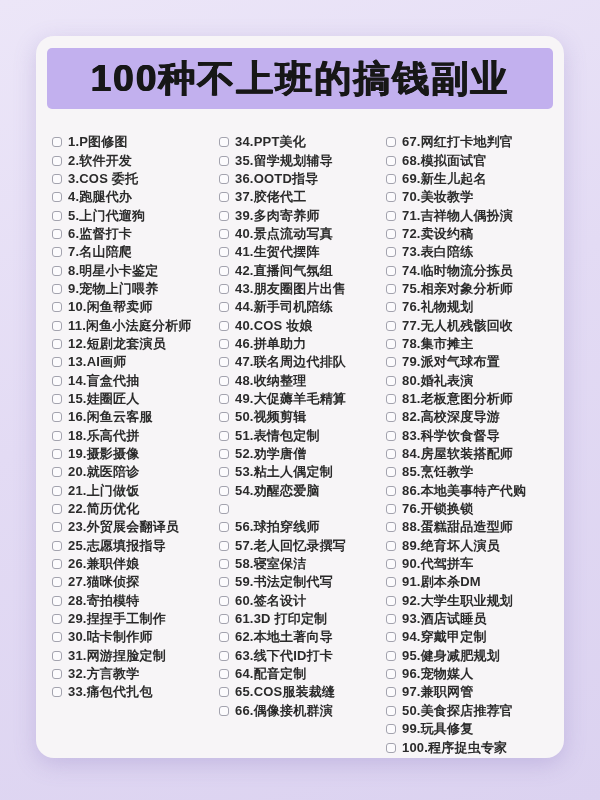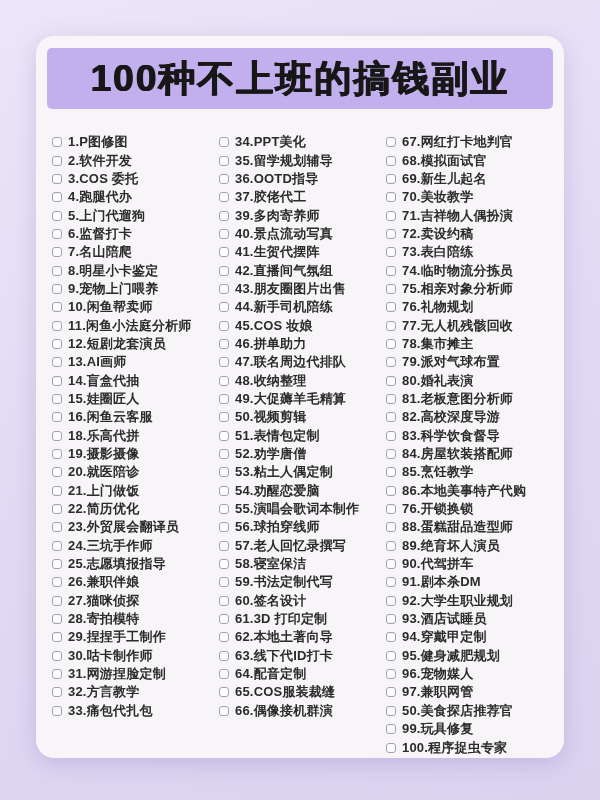--- a/index.html
+++ b/index.html
@@ -133,24 +133,20 @@
         <div class="item">
           <span class="cb"></span>
           <span class="lbl">22.简历优化</span>
         </div>
         <div class="item">
           <span class="cb"></span>
           <span class="lbl">23.外贸展会翻译员</span>
         </div>
         <div class="item">
           <span class="cb"></span>
-          <span class="lbl">24.三坑手作师</span>
-        </div>
-        <div class="item">
-          <span class="cb"></span>
           <span class="lbl">25.志愿填报指导</span>
         </div>
         <div class="item">
           <span class="cb"></span>
           <span class="lbl">26.兼职伴娘</span>
         </div>
         <div class="item">
           <span class="cb"></span>
           <span class="lbl">27.猫咪侦探</span>
         </div>
@@ -215,21 +211,21 @@
         <div class="item">
           <span class="cb"></span>
           <span class="lbl">43.朋友圈图片出售</span>
         </div>
         <div class="item">
           <span class="cb"></span>
           <span class="lbl">44.新手司机陪练</span>
         </div>
         <div class="item">
           <span class="cb"></span>
-          <span class="lbl">45.COS 妆娘</span>
+          <span class="lbl">40.COS 妆娘</span>
         </div>
         <div class="item">
           <span class="cb"></span>
           <span class="lbl">46.拼单助力</span>
         </div>
         <div class="item">
           <span class="cb"></span>
           <span class="lbl">47.联名周边代排队</span>
         </div>
         <div class="item">
@@ -255,21 +251,20 @@
         <div class="item">
           <span class="cb"></span>
           <span class="lbl">53.粘土人偶定制</span>
         </div>
         <div class="item">
           <span class="cb"></span>
           <span class="lbl">54.劝醒恋爱脑</span>
         </div>
         <div class="item">
           <span class="cb"></span>
-          <span class="lbl">55.演唱会歌词本制作</span>
         </div>
         <div class="item">
           <span class="cb"></span>
           <span class="lbl">56.球拍穿线师</span>
         </div>
         <div class="item">
           <span class="cb"></span>
           <span class="lbl">57.老人回忆录撰写</span>
         </div>
         <div class="item">

